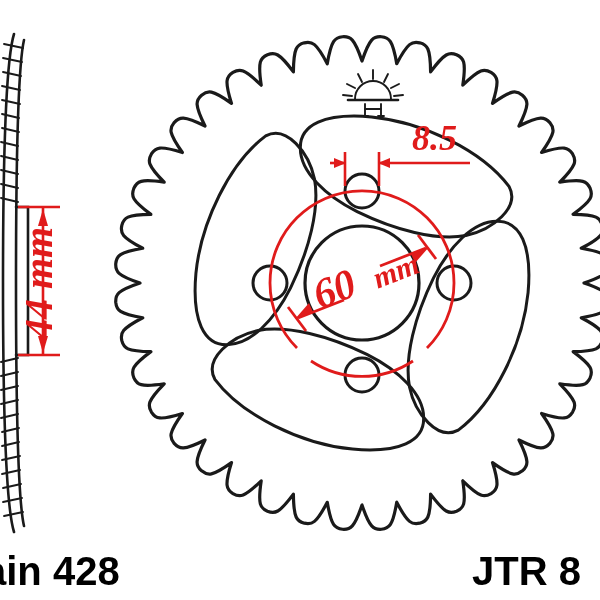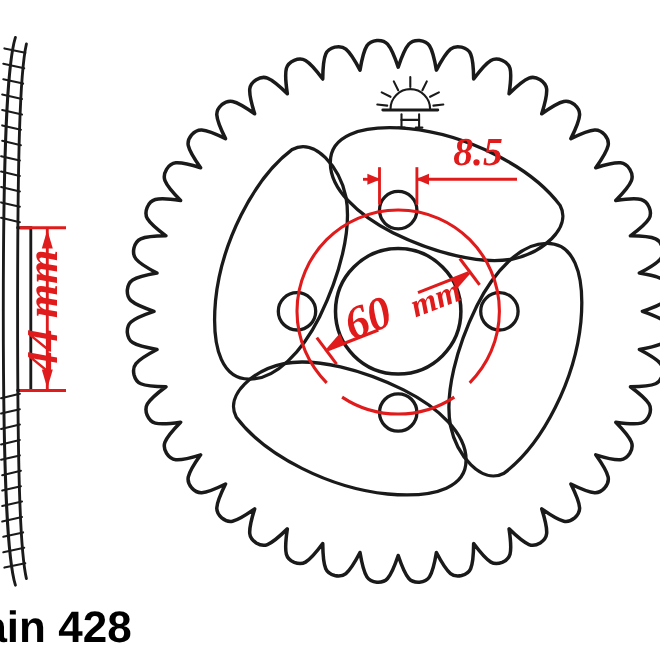--- a/index.html
+++ b/index.html
@@ -203,14 +203,15 @@
       <path d="M 365 104 L 365 116"></path>
       <path d="M 381 104 L 381 116"></path>
       <path d="M 365 109 L 381 109"></path>
       <path d="M 362 116 L 368 116"></path>
       <path d="M 378 116 L 384 116"></path>
     </g>
   </svg>
 
   <div style="position:absolute; left:-16px; top:549px;" class="labeltext part-label-left">ain 428</div>
 
+  <div style="position:absolute; left:472px; top:549px;" class="labeltext part-label-right">JTR 8</div>
 
 </div>
 
 </body></html>

